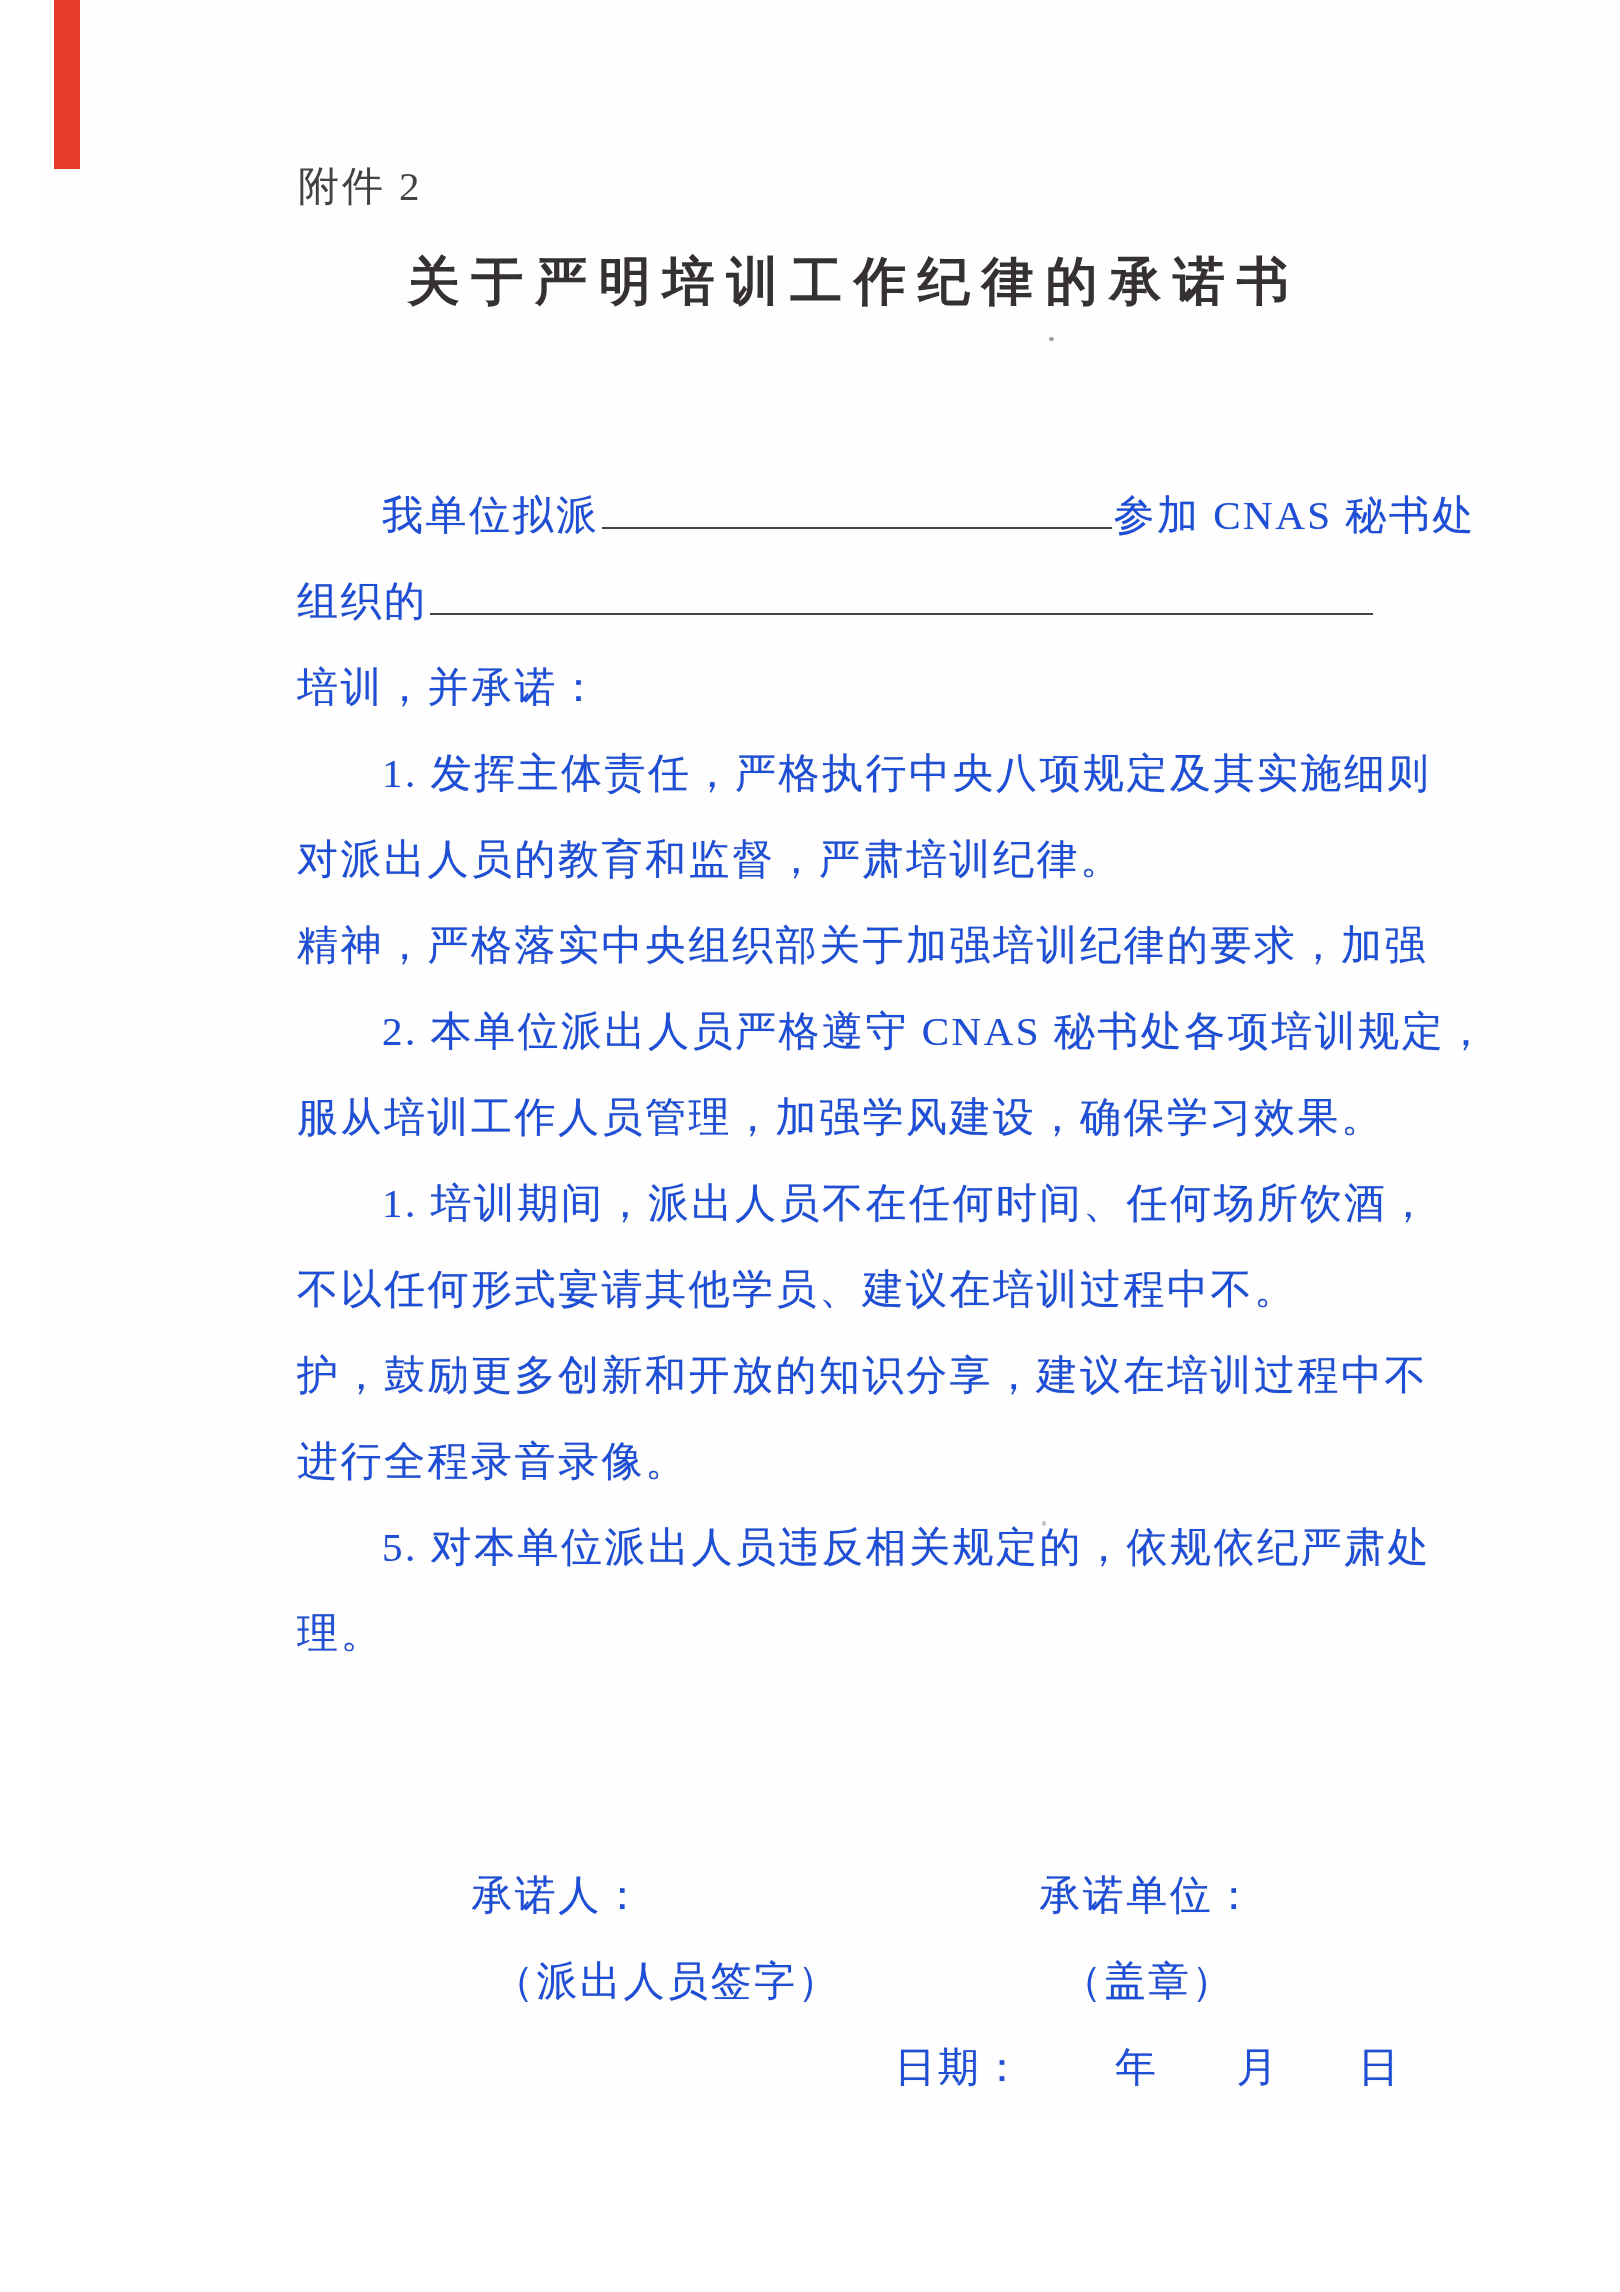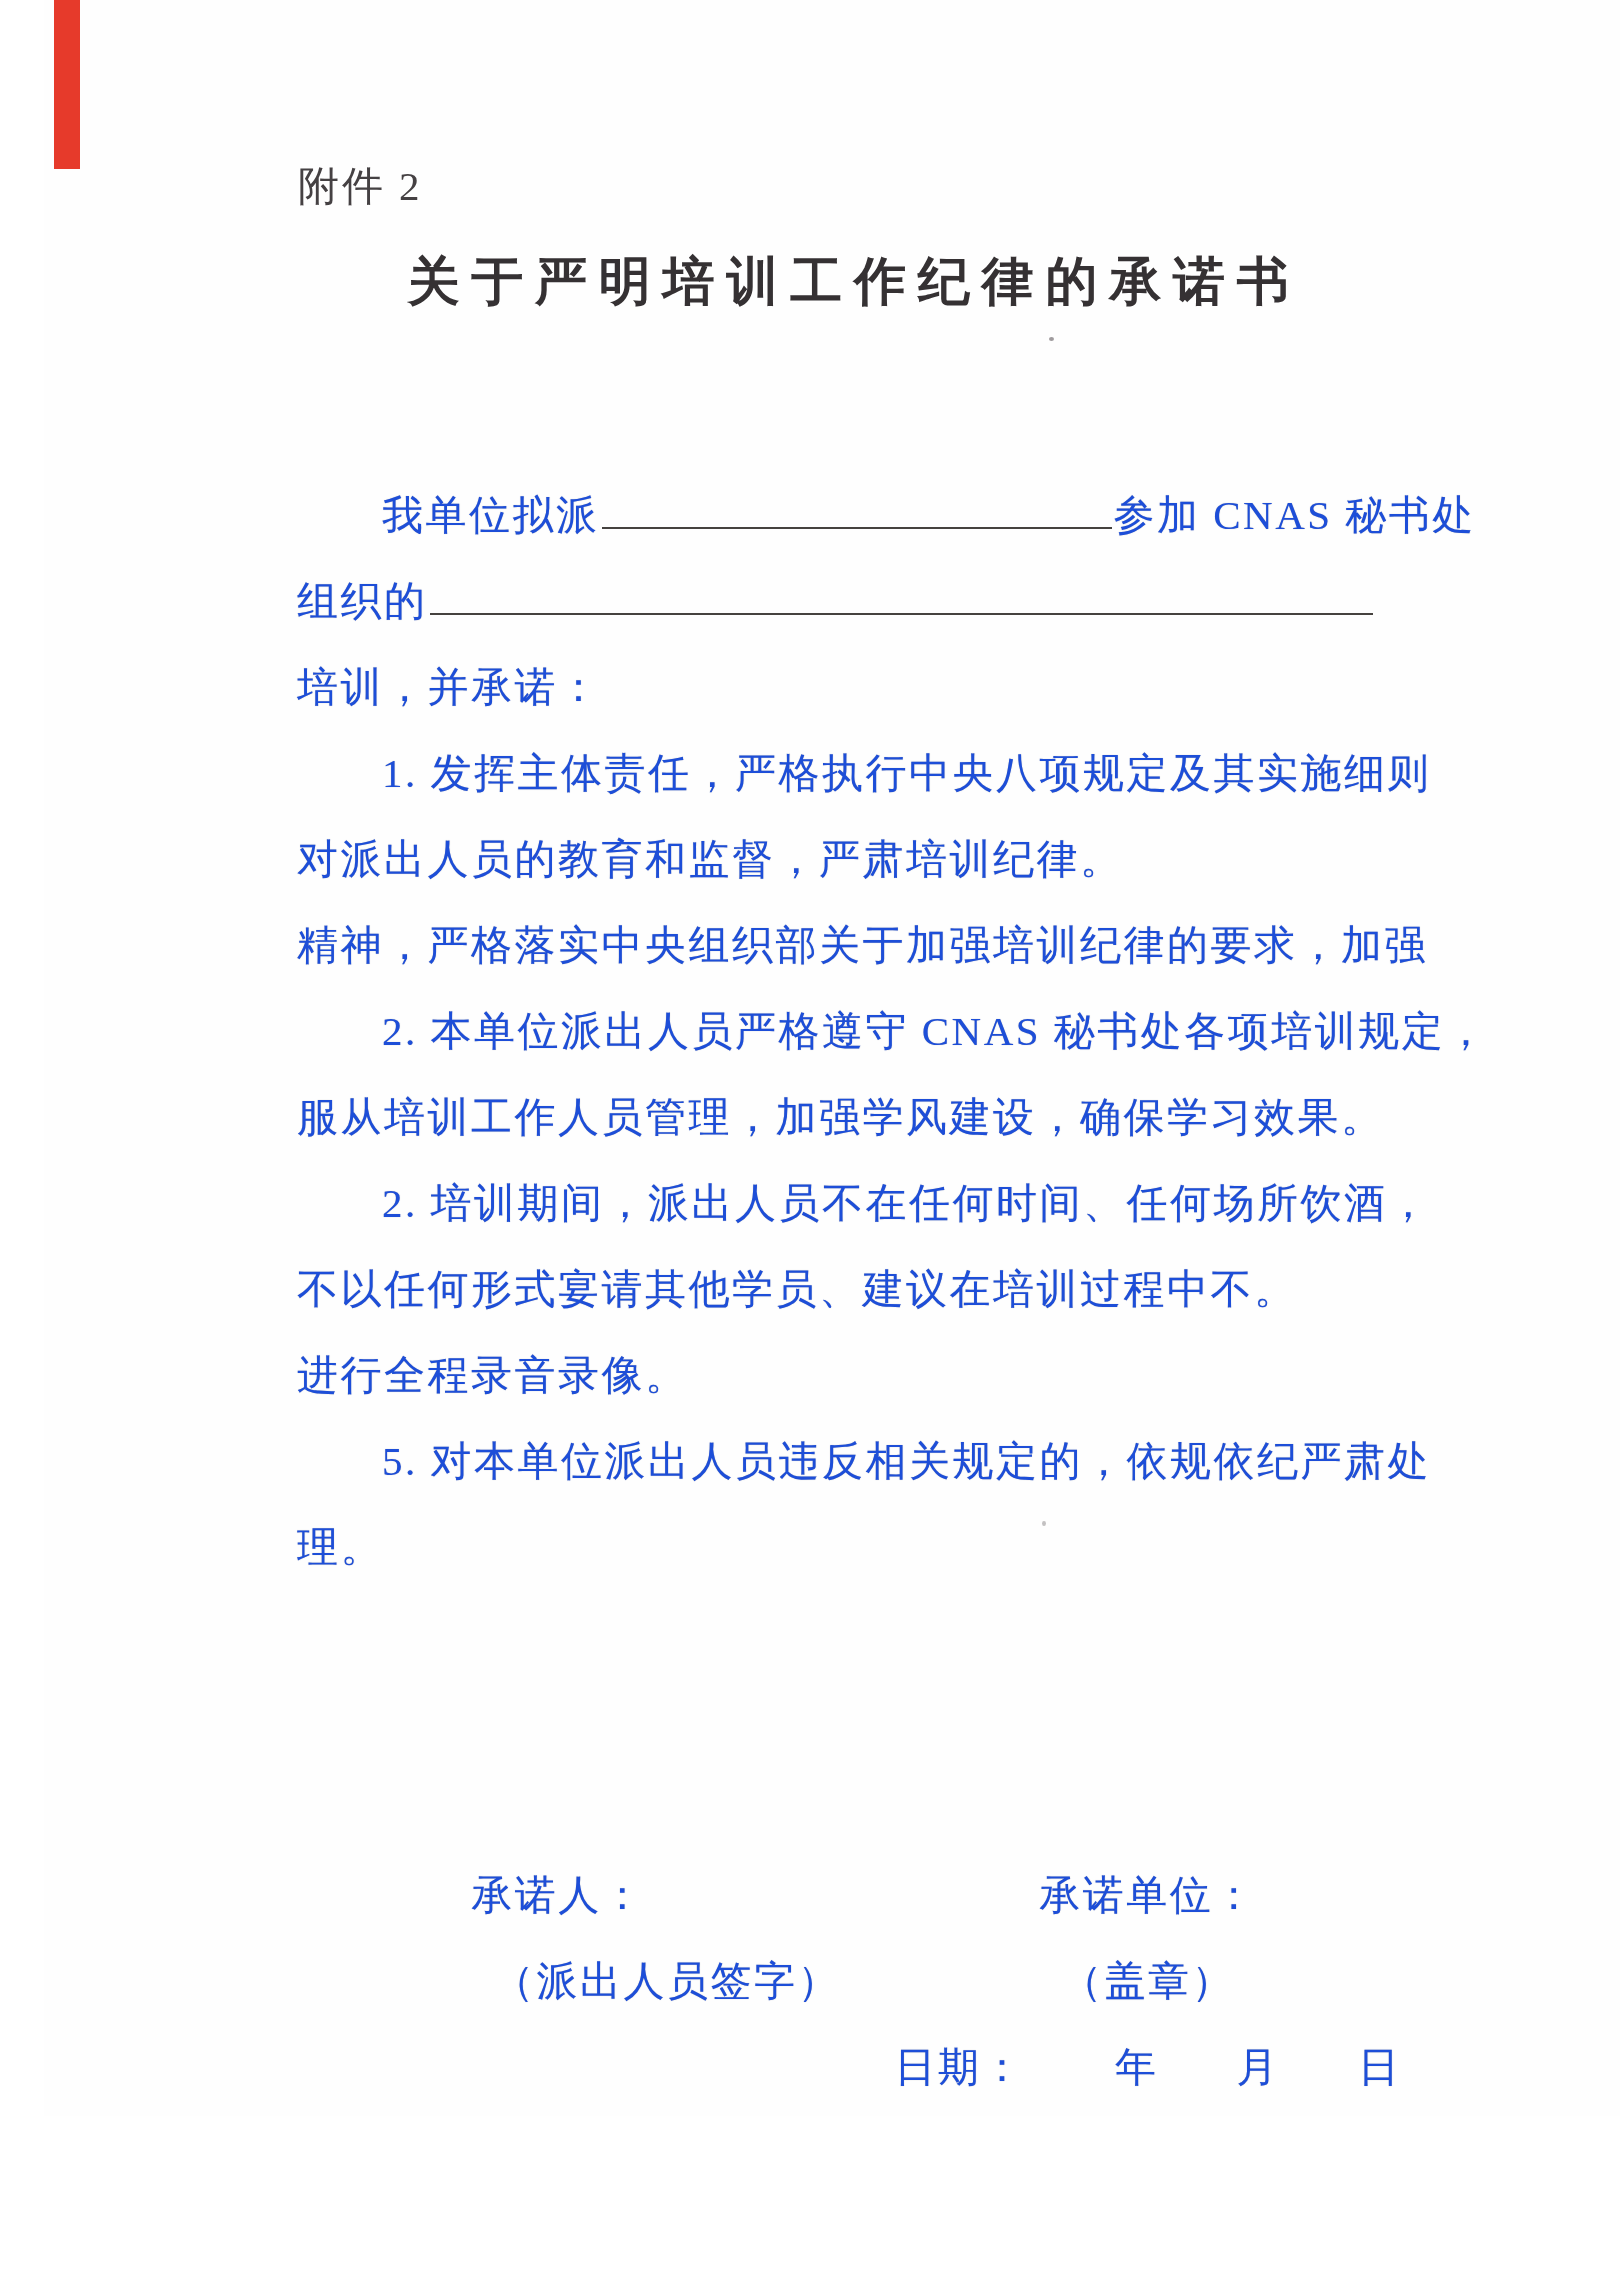--- a/index.html
+++ b/index.html
@@ -118,22 +118,23 @@
     <div class="line">
       <span>组织的</span><span class="blank blank-2"></span>
     </div>
     <div class="line">培训，并承诺：</div>
 
     <div class="line ind">1. 发挥主体责任，严格执行中央八项规定及其实施细则</div>
     <div class="line">对派出人员的教育和监督，严肃培训纪律。</div>
     <div class="line">精神，严格落实中央组织部关于加强培训纪律的要求，加强</div>
     <div class="line ind">2. 本单位派出人员严格遵守 CNAS 秘书处各项培训规定，</div>
     <div class="line">服从培训工作人员管理，加强学风建设，确保学习效果。</div>
-    <div class="line ind">2. 培训期间，派出人员不在任何时间、任何场所饮酒，</div>
+    <div class="line ind">1. 培训期间，派出人员不在任何时间、任何场所饮酒，</div>
     <div class="line">不以任何形式宴请其他学员、建议在培训过程中不。</div>
+    <div class="line">护，鼓励更多创新和开放的知识分享，建议在培训过程中不</div>
     <div class="line">进行全程录音录像。</div>
     <div class="line ind">5. 对本单位派出人员违反相关规定的，依规依纪严肃处</div>
     <div class="line">理。</div>
   </div>
 
   <div class="sig">
     <div class="sig-row">
       <div class="line sig-left">承诺人：</div>
       <div class="line">承诺单位：</div>
     </div>

